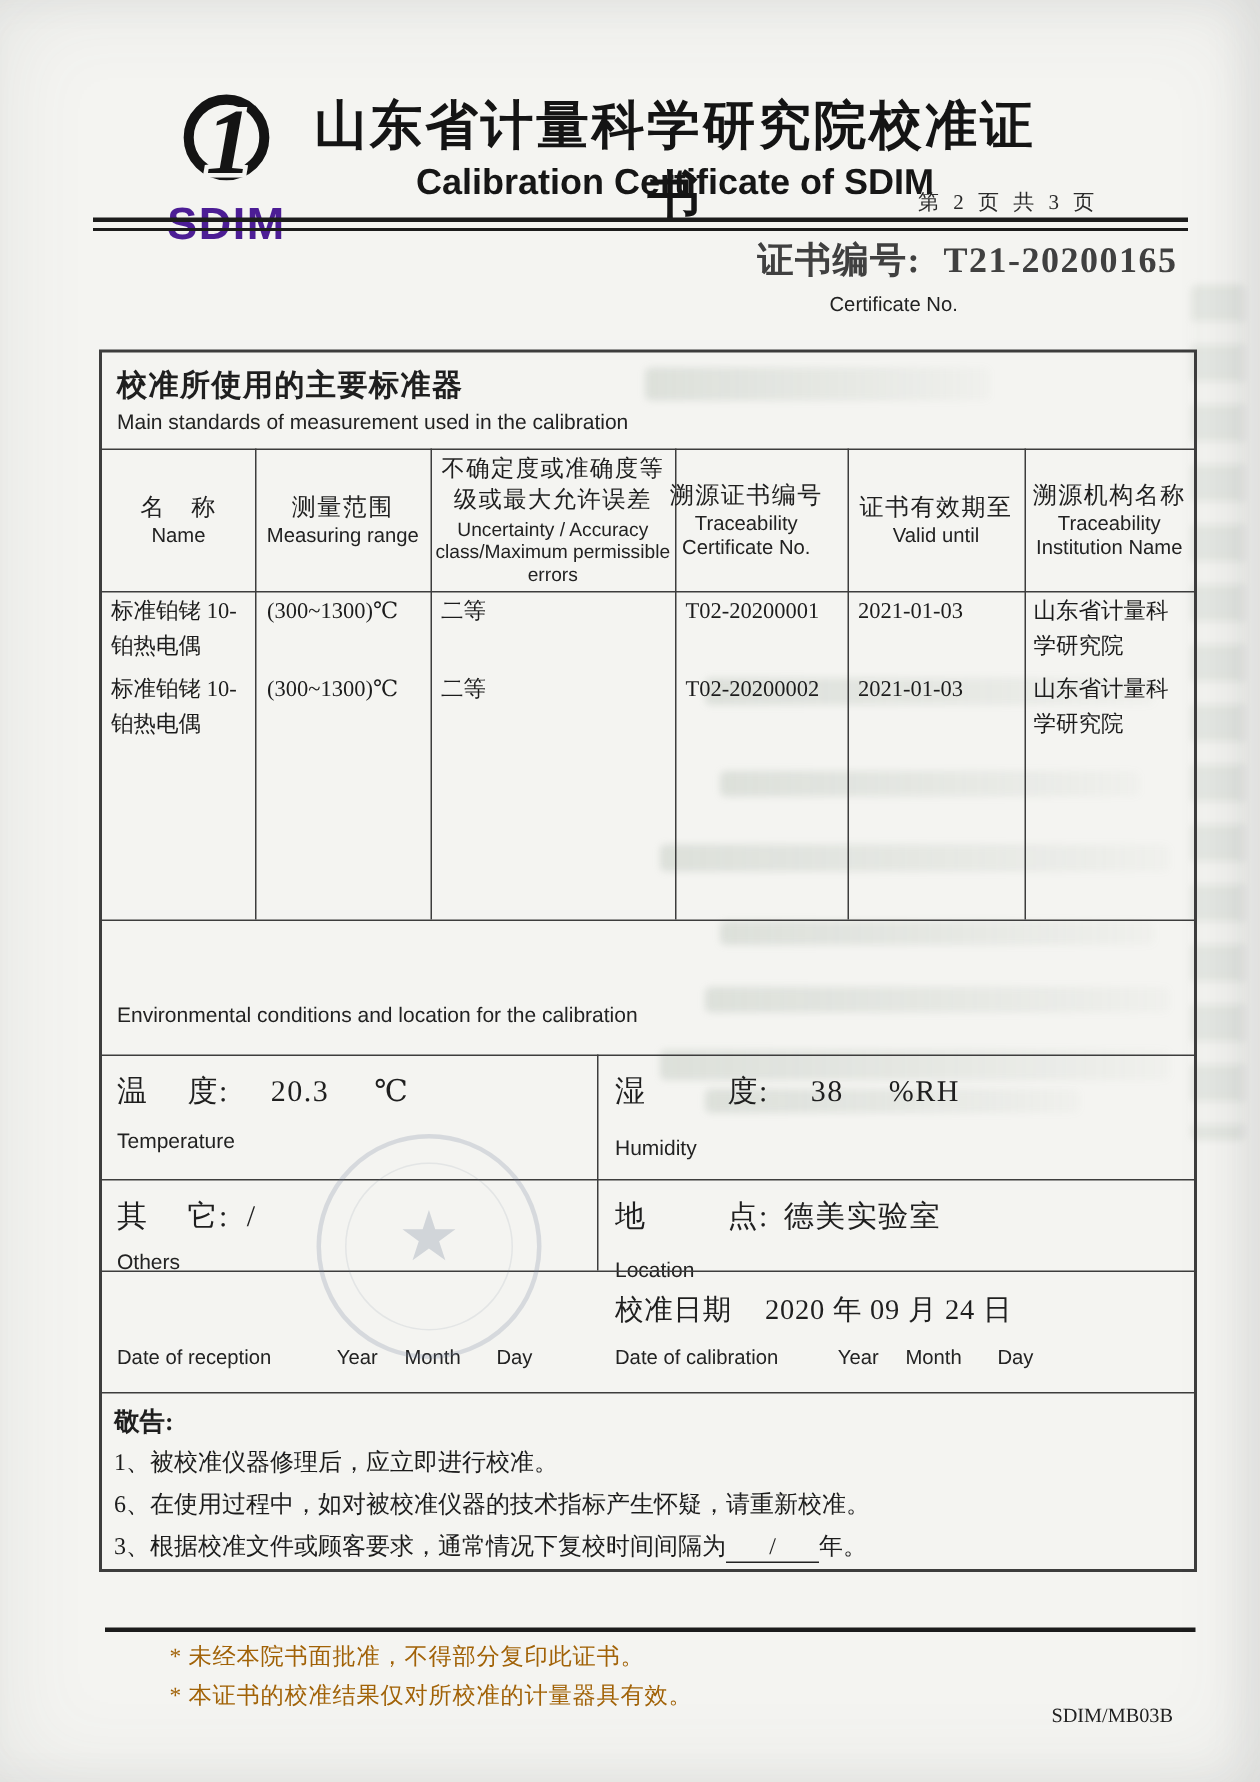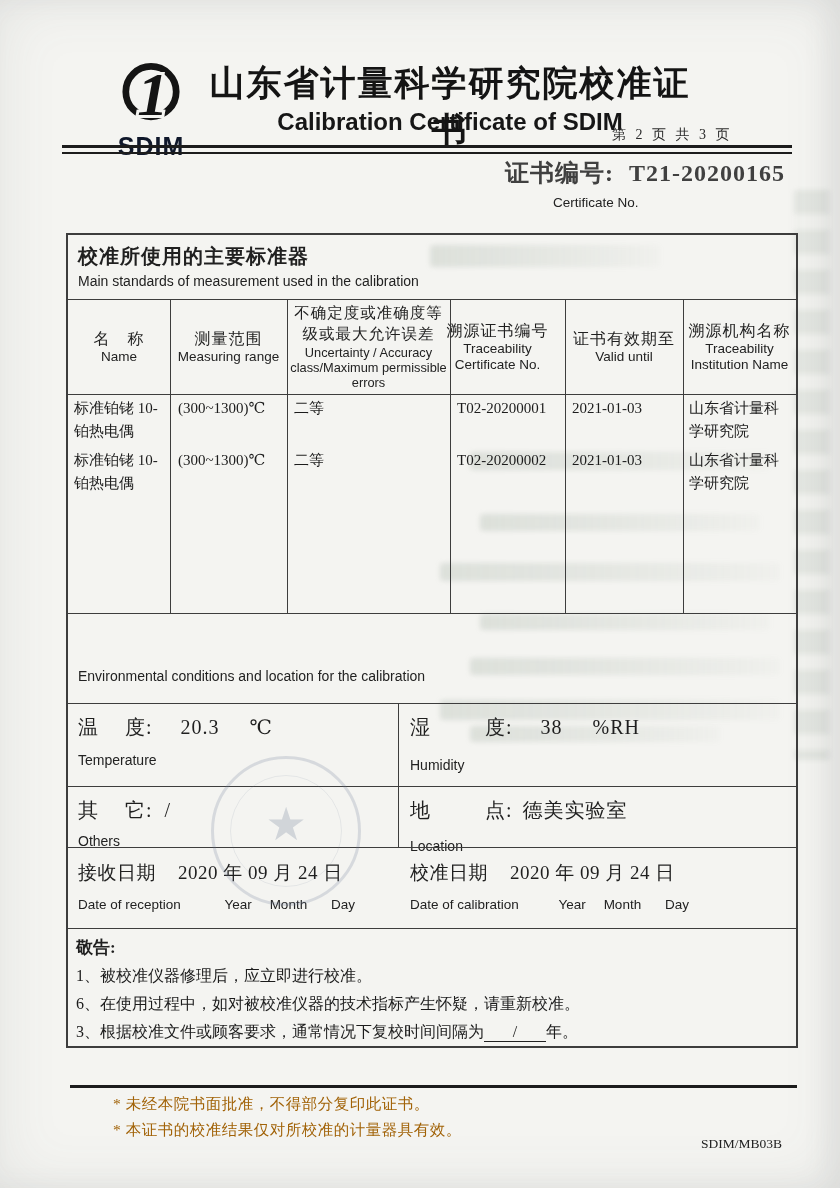--- a/index.html
+++ b/index.html
@@ -5,21 +5,21 @@
   html,body{margin:0;padding:0;background:#d8d8d6;}
   .page{position:relative;width:840px;height:1188px;background:#f4f4f1;overflow:hidden;
         color:#1f1f1f;font-family:"Liberation Serif","DejaVu Serif",serif;}
   .vignette{position:absolute;inset:0;pointer-events:none;
         box-shadow:inset 0 0 60px rgba(90,95,100,0.10), inset -14px 0 24px rgba(90,95,100,0.08);}
   .sans{font-family:"Liberation Sans","DejaVu Sans",sans-serif;}
   .abs{position:absolute;}
 
   
   .logo{left:96px;top:56px;width:110px;height:100px;text-align:center;}
-  .logo-word{font-weight:bold;font-size:25px;letter-spacing:1px;margin-top:-6px;color:#0f172a;}
+  .logo-word{font-weight:bold;font-size:30px;letter-spacing:1px;margin-top:-6px;color:#4c1d95;}
   .title-zh{left:200px;top:60px;width:500px;text-align:center;font-size:35px;font-weight:bold;letter-spacing:2px;color:#141414;}
   .title-en{left:200px;top:108px;width:500px;text-align:center;font-size:24px;font-weight:bold;color:#161616;}
   .page-info{left:612px;top:126px;font-size:14px;letter-spacing:3px;color:#2a2a2a;}
   .hdr-rule{left:62px;top:145px;width:730px;height:4px;border-top:3px solid #1c1c1c;border-bottom:2px solid #1c1c1c;}
   .cert-no{left:505px;top:157px;font-size:24px;letter-spacing:1px;color:#404040;font-weight:bold;}
   .cert-no-en{left:553px;top:195px;font-size:13.5px;color:#222;}
 
   
   .box{left:66px;top:233px;width:728px;height:811px;border:2px solid #3d3d3d;}
   .box .hline{position:absolute;left:0;width:728px;height:0;border-top:1.8px solid #3d3d3d;}
@@ -167,23 +167,20 @@
       <span>其</span><span class="gap"></span><span>它:</span><span class="val" style="margin-left:12px;">/</span>
     </div>
     <div class="abs sublab" style="left:10px;top:598px;">Others</div>
     <div class="abs biglab" style="left:342px;top:562px;">
       <span>地</span><span class="gap" style="width:54px;"></span><span>点:</span><span class="val" style="margin-left:10px;">德美实验室</span>
     </div>
     <div class="abs sublab" style="left:342px;top:603px;">Location</div>
 
     <div class="hline" style="top:612px;"></div>
 
-    <div class="abs dateline" style="left:10px;top:625px;">
-      <span>接收日期</span><span class="dval">2020 年 09 月 24 日</span>
-    </div>
     <div class="abs date-en" style="left:10px;top:662px;">
       <span>Date of reception</span>
       <span style="margin-left:40px;">Year</span>
       <span style="margin-left:14px;">Month</span>
       <span style="margin-left:20px;">Day</span>
     </div>
     <div class="abs dateline" style="left:342px;top:625px;">
       <span>校准日期</span><span class="dval">2020 年 09 月 24 日</span>
     </div>
     <div class="abs date-en" style="left:342px;top:662px;">

